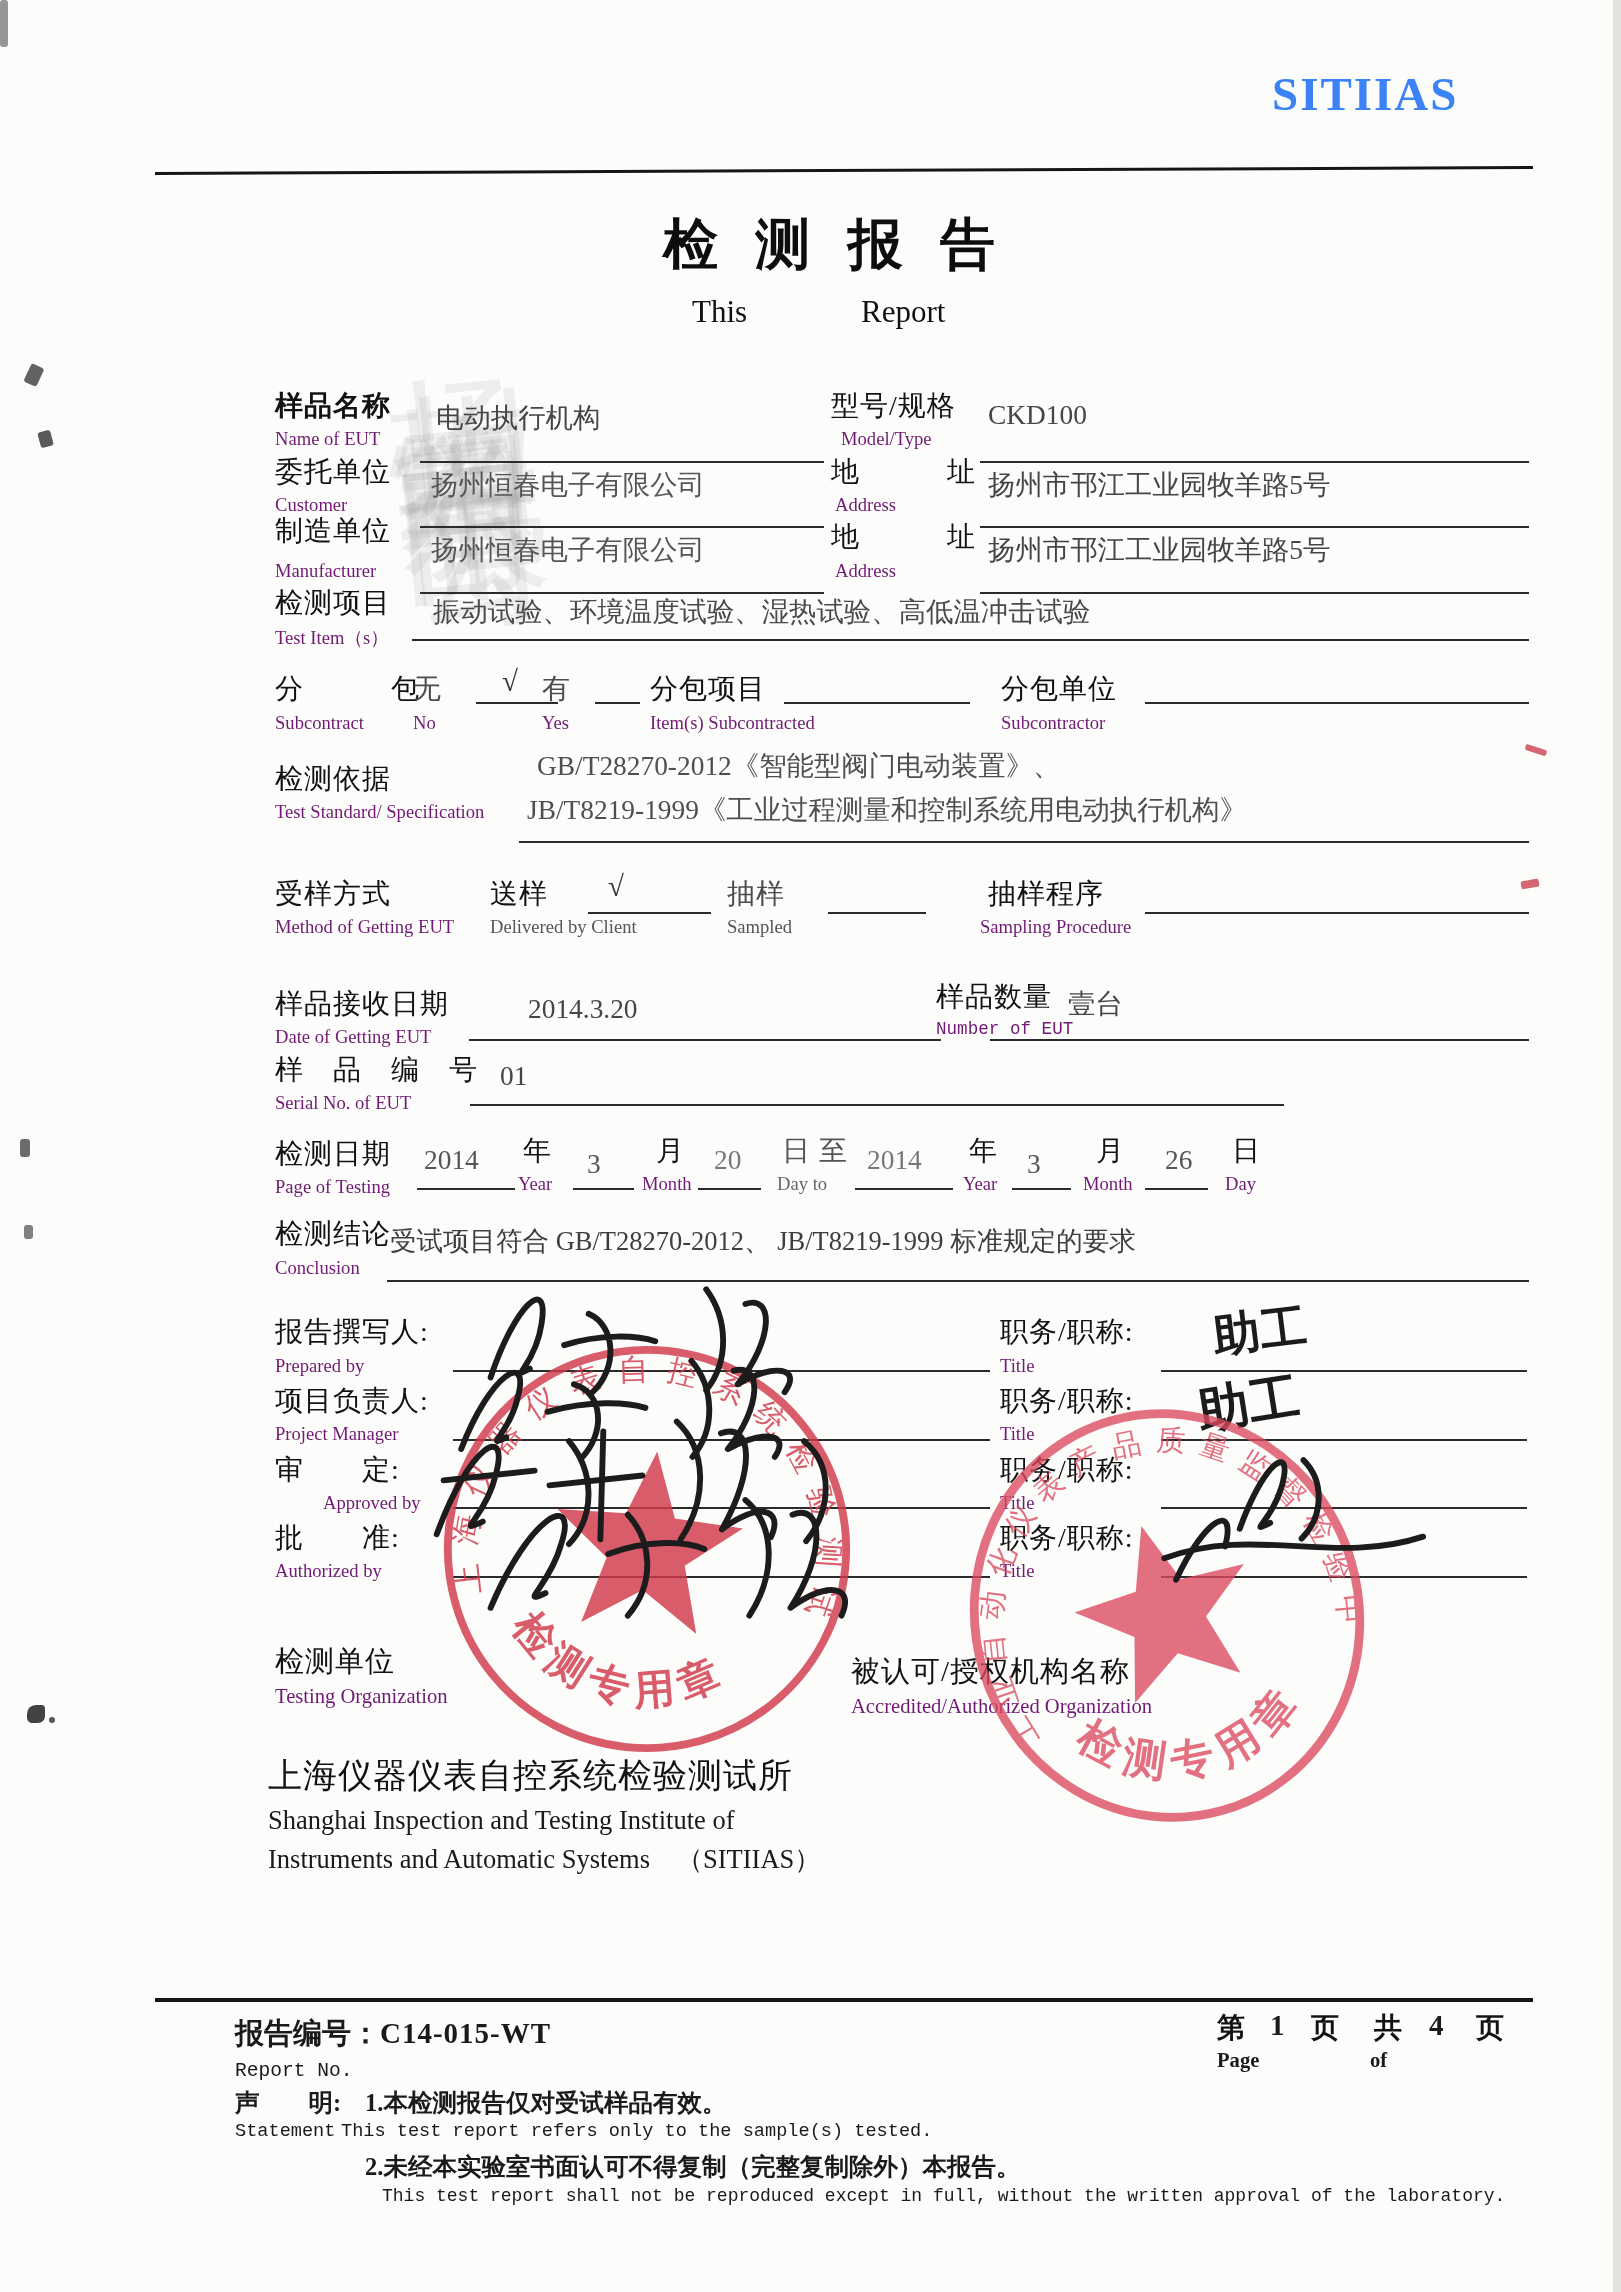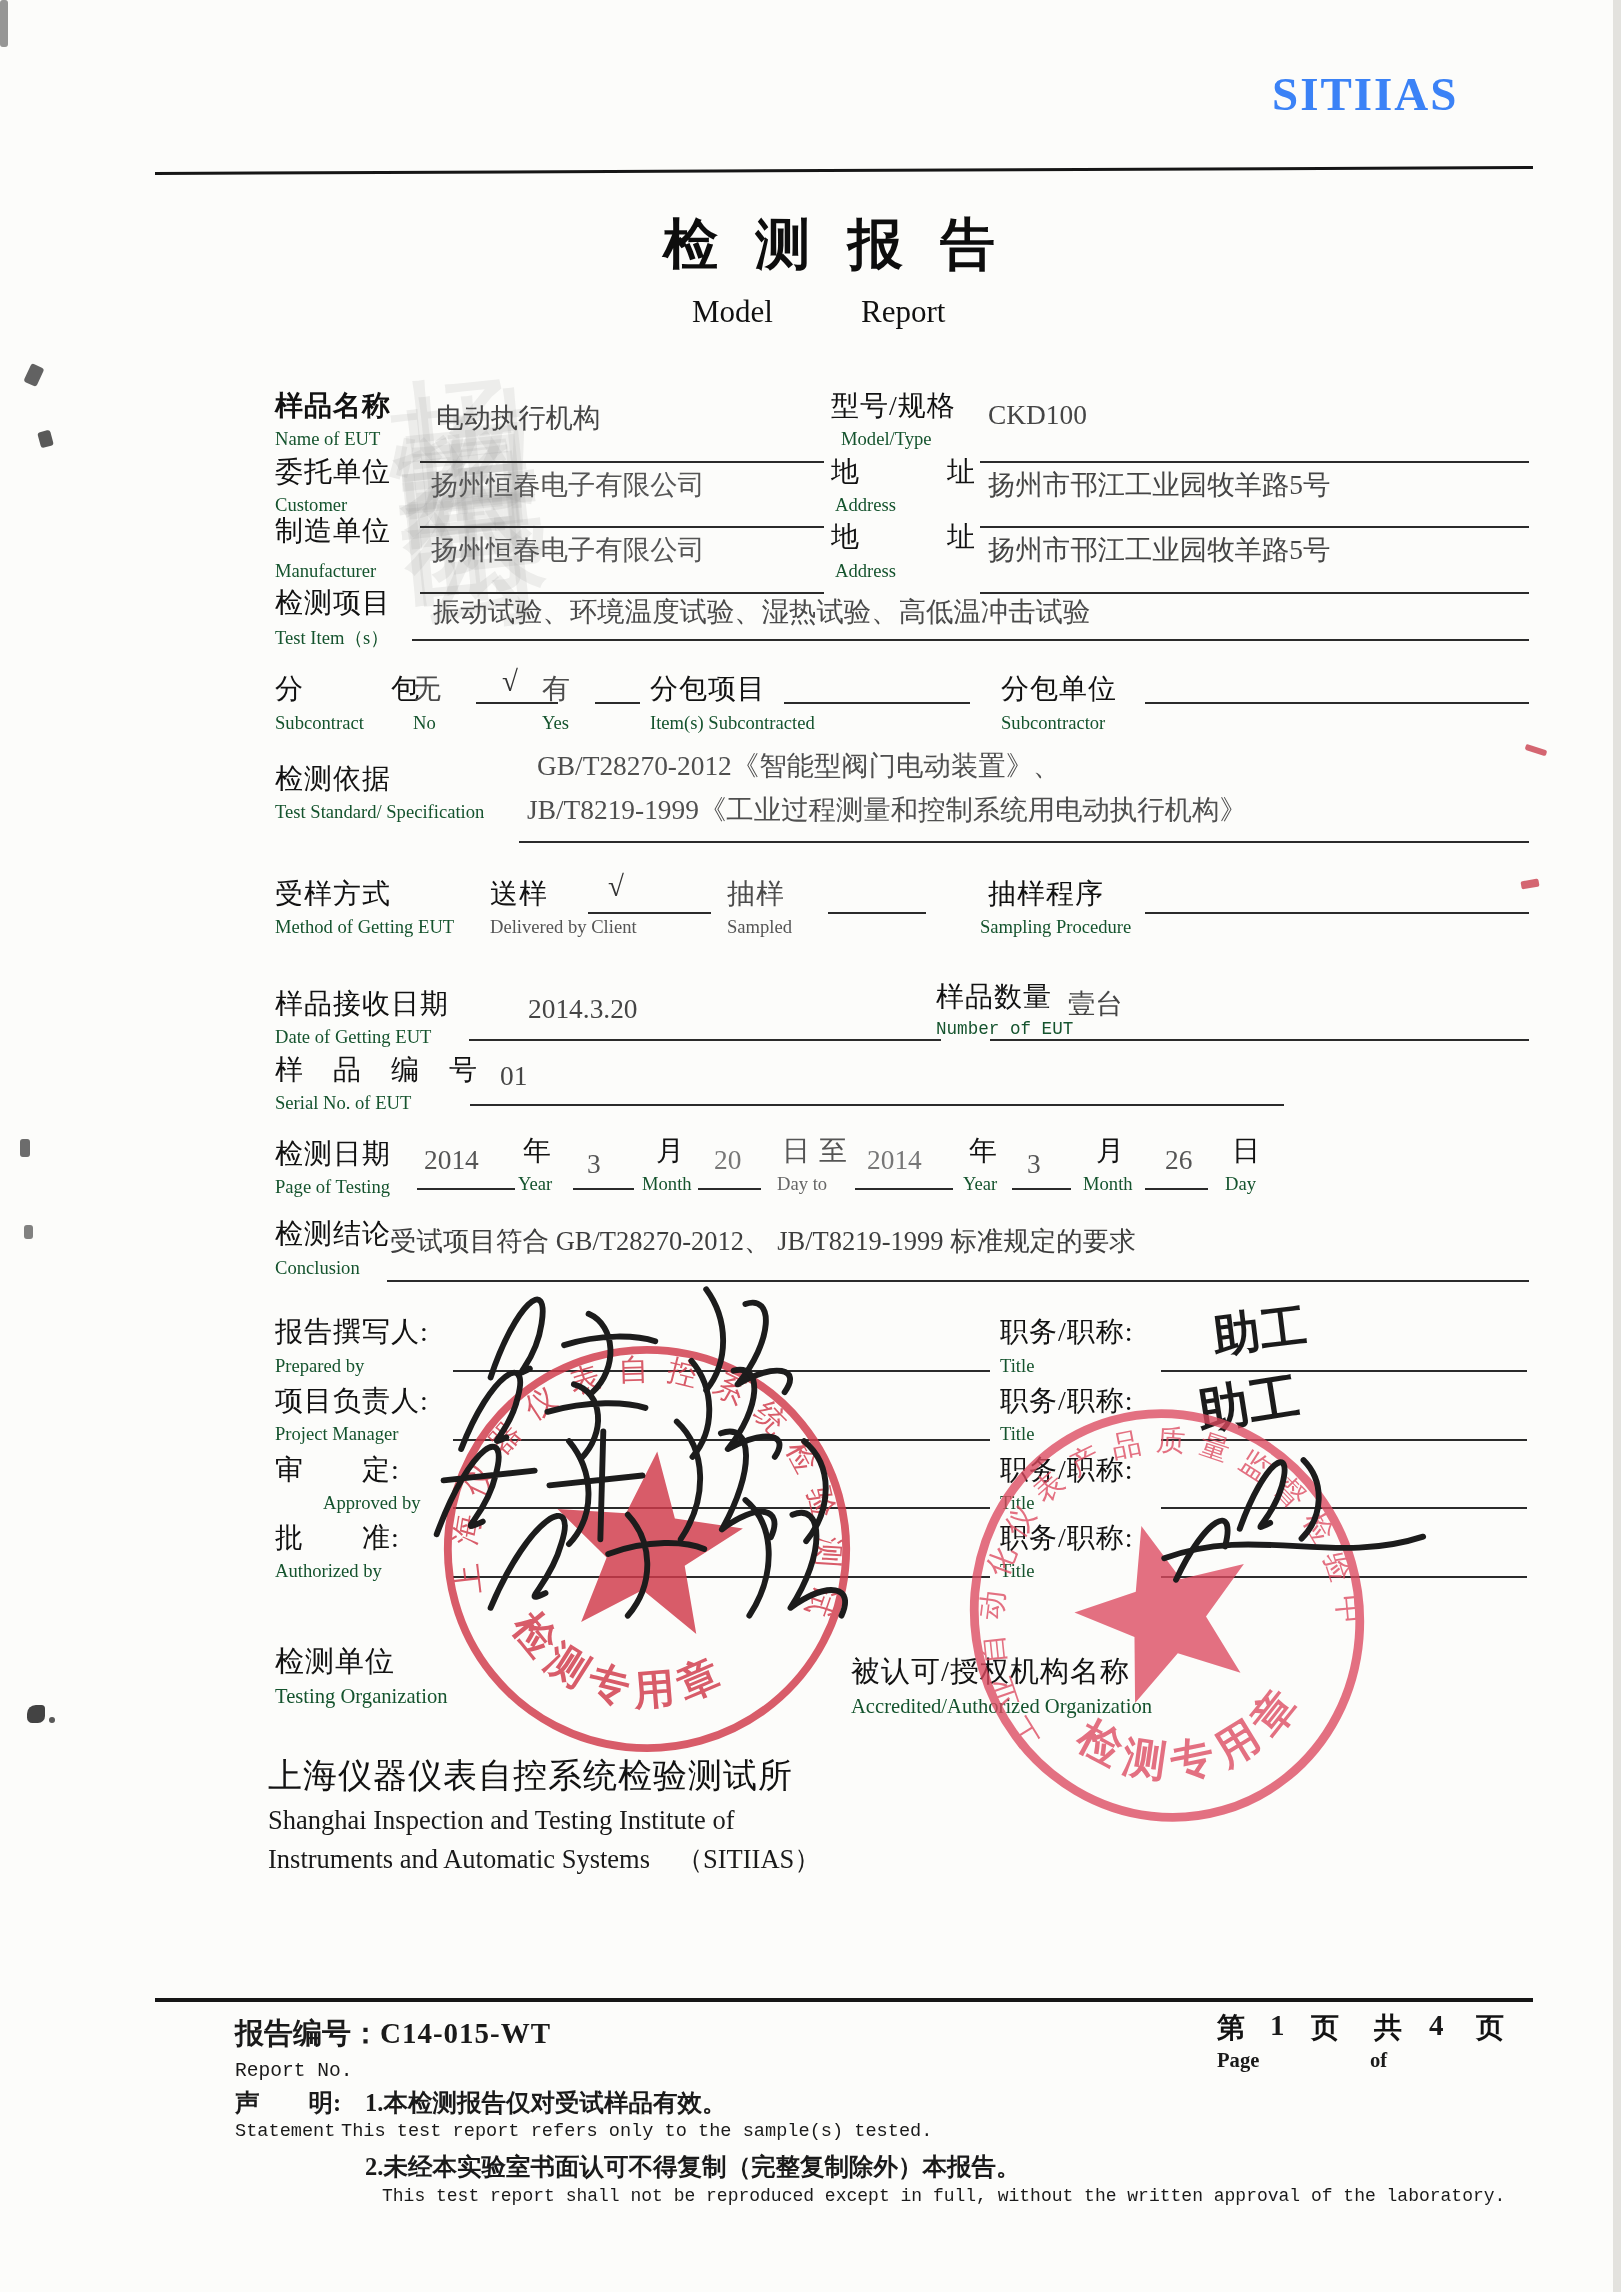--- a/index.html
+++ b/index.html
@@ -1,20 +1,20 @@
 <!DOCTYPE html>
 <html><head>
 <meta charset="utf-8">
 <style>
   html,body{margin:0;padding:0;background:#6b6b6b;}
   .page{position:relative;width:1621px;height:2293px;margin:0 auto;background:#fcfcfa;
         font-family:"Liberation Serif","DejaVu Serif",serif;color:#1a1a1a;overflow:hidden;}
   .abs{position:absolute;white-space:nowrap;}
   .cjk{font-size:28px;color:#121212;letter-spacing:1px;}
-  .en{font-size:18.6px;color:#14532d;}
+  .en{font-size:18.6px;color:#701a75;}
   .val{font-size:27.4px;color:#454545;}
   .ul{position:absolute;height:0;border-bottom:2.9px solid #2b2b2b;}
   .rule{position:absolute;height:0;border-bottom:3.9px solid #161616;}
   .mono{font-family:"Liberation Mono","DejaVu Sans Mono",monospace;}
   .brand{font-size:47px;font-weight:bold;letter-spacing:2px;color:#3b82f6;}
   .title-cn{font-size:55px;font-weight:bold;letter-spacing:11.8px;color:#0d0d0d;}
   .title-en{font-size:31px;color:#111;}
   .hand{font-weight:700;color:#1b1b1b;}
   .wm{position:absolute;writing-mode:vertical-rl;font-size:147px;color:rgba(150,150,150,0.14);
       letter-spacing:13.7px;transform:rotate(-6deg);user-select:none;}
@@ -25,21 +25,21 @@
 </head>
 <body>
 
 <div class="page">
 
   <div class="wm abs" style="left:421px;top:255px;height:1470px;">扬州恒春电子有限公司</div>
 
   <div class="abs brand" style="left:1272px;top:67px;">SITIIAS</div>
   <div class="rule" style="left:155px;top:169px;width:1378px;transform:rotate(-0.25deg);"></div>
   <div class="abs title-cn" style="left:663px;top:208px;">检 测 报 告</div>
-  <div class="abs title-en" style="left:692px;top:294px;">Model</div>
+  <div class="abs title-en" style="left:692px;top:294px;">This</div>
   <div class="abs title-en" style="left:861px;top:294px;">Report</div>
 
   <div class="abs cjk" style="left:275px;top:387px;font-weight:bold;">样品名称</div>
   <div class="abs en" style="left:275px;top:428px;">Name of EUT</div>
   <div class="abs val" style="left:436px;top:400px;">电动执行机构</div>
   <div class="ul" style="left:420px;top:461px;width:404px;"></div>
   <div class="abs cjk" style="left:831px;top:387px;">型号/规格</div>
   <div class="abs en" style="left:841px;top:428px;">Model/Type</div>
   <div class="abs val" style="left:988px;top:400px;">CKD100</div>
   <div class="ul" style="left:980px;top:461px;width:549px;"></div>

